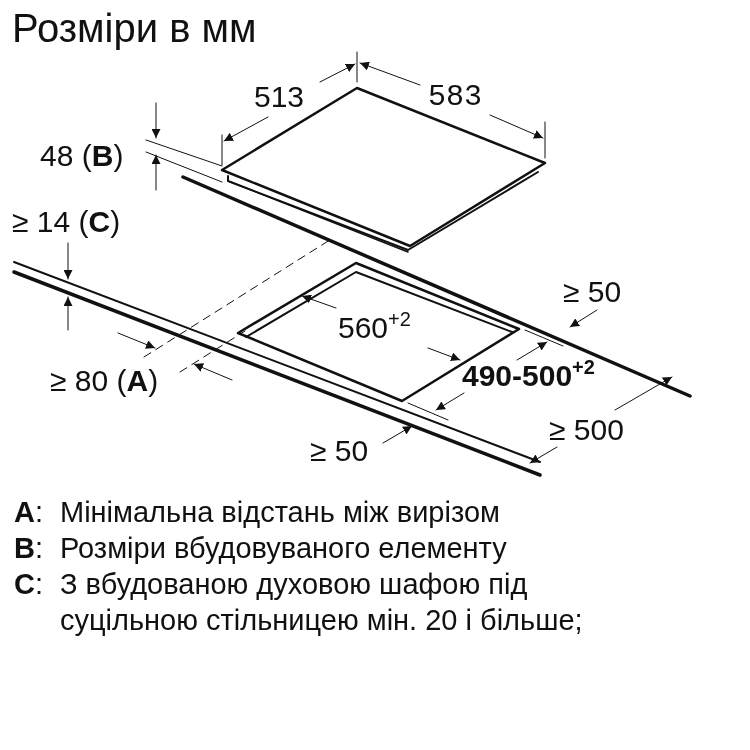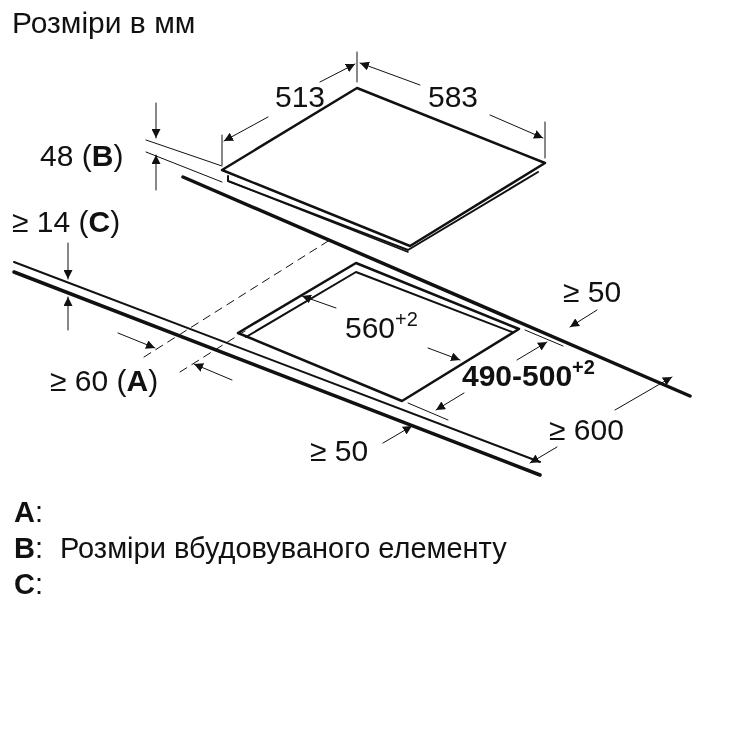--- a/index.html
+++ b/index.html
@@ -1,18 +1,18 @@
 <!DOCTYPE html>
 <html><head>
 <meta charset="utf-8">
 <style>
   html, body { margin:0; padding:0; background:#ffffff; }
   body { width:750px; height:750px; position:relative; overflow:hidden;
          font-family:"Liberation Sans", sans-serif; color:#111; }
-  .title { position:absolute; left:12px; top:6px; font-size:30px; }
+  .title { position:absolute; left:12px; top:6px; font-size:40px; }
   svg.diagram { position:absolute; left:0; top:0; }
   .lbl { position:absolute; font-size:30px; white-space:nowrap; line-height:1; }
   .lbl b { font-weight:bold; }
   .lbl sup { font-size:20px; vertical-align:top; position:relative; top:-4px; }
   .legend { position:absolute; left:14px; top:494px; font-size:29px; line-height:36px; }
   .leg-row { display:flex; }
   .leg-key { width:46px; flex:none; }
   .leg-key b { font-weight:bold; }
   .leg-text { flex:1; }
 </style>
@@ -78,51 +78,54 @@
 
     <line x1="597" y1="310" x2="570" y2="327" stroke-width="1" marker-end="url(#ar)"></line>
 
     <line x1="615" y1="410" x2="672" y2="377" stroke-width="1" marker-end="url(#ar)"></line>
     <line x1="557" y1="447" x2="530" y2="463" stroke-width="1" marker-end="url(#ar)"></line>
 
     <line x1="383" y1="443" x2="412" y2="426" stroke-width="1" marker-end="url(#ar)"></line>
   </g>
 </svg>
 
-<div class="lbl" style="left:254px;top:82px;margin-left:21px;">513</div>
-<div class="lbl" style="left:428px;top:82px;">583</div>
+<div class="lbl" style="left:254px;top:82px;">513</div>
+<div class="lbl" style="left:428px;top:82px;font-family:Liberation Mono, monospace;">583</div>
 <div class="lbl" style="left:40px;top:141px;">
   <span>48</span> (<b>B</b>)
 </div>
 <div class="lbl" style="left:12px;top:207px;">
   <span>≥ 14</span> (<b>C</b>)
 </div>
 <div class="lbl" style="left:50px;top:366px;">
-  <span>≥ 60</span> (<b>A</b>)
+  <span>≥ 80</span> (<b>A</b>)
 </div>
-<div class="lbl" style="left:338px;top:313px;margin-left:7px;">
+<div class="lbl" style="left:338px;top:313px;">
   <span>560</span><sup>+2</sup>
 </div>
 <div class="lbl" style="left:462px;top:361px;font-weight:bold;">
   <span>490-500</span><sup>+2</sup>
 </div>
 <div class="lbl" style="left:563px;top:277px;">≥ 50</div>
-<div class="lbl" style="left:549px;top:415px;">≥ 600</div>
+<div class="lbl" style="left:549px;top:415px;">≥ 500</div>
 <div class="lbl" style="left:310px;top:436px;">≥ 50</div>
 
 <div class="legend">
   <div class="leg-row">
     <div class="leg-key"><b>A</b>:</div>
     <div class="leg-text">
+      <div>Мінімальна відстань між вирізом</div>
     </div>
   </div>
   <div class="leg-row">
     <div class="leg-key"><b>B</b>:</div>
     <div class="leg-text">
       <div>Розміри вбудовуваного елементу</div>
     </div>
   </div>
   <div class="leg-row">
     <div class="leg-key"><b>C</b>:</div>
     <div class="leg-text">
+      <div>З вбудованою духовою шафою під</div>
+      <div>суцільною стільницею мін. 20 і більше;</div>
     </div>
   </div>
 </div>
 
 </body></html>

